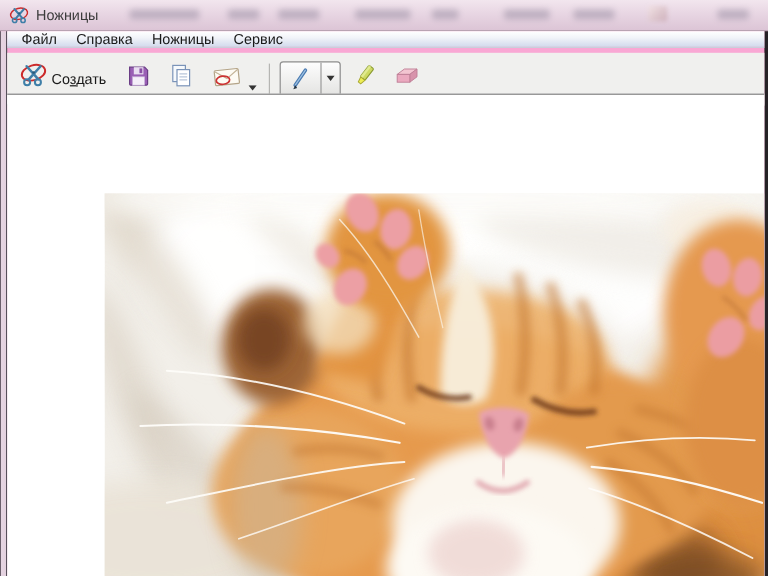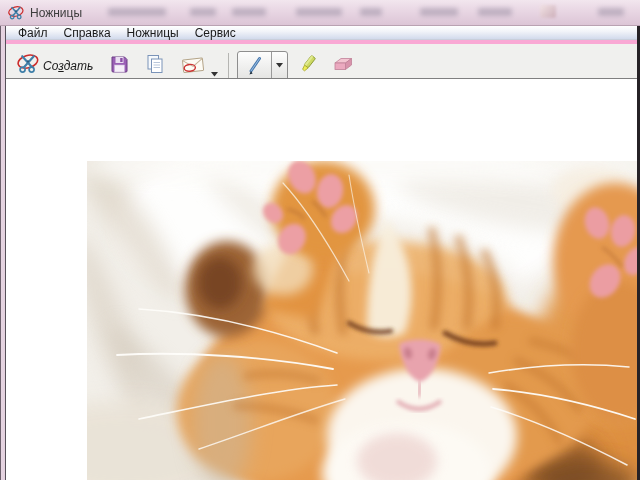--- a/index.html
+++ b/index.html
@@ -28,21 +28,21 @@
 
   
   .menubar { position:absolute; left:6px; top:26px; width:631px; height:14px;
     background:linear-gradient(to bottom,#ffffff 0%,#f2f4f9 40%,#d2daec 100%);
     border-bottom:1px solid #c9cfdb; display:flex; align-items:center; padding-left:4px;text-align:right; }
   .menu-item { font-size:12px; color:#1a1a1a; padding:1px 8px; cursor:default; }
 
   
   .toolbar { position:absolute; left:6px; top:44px; width:631px; height:44px;
     background:#f0f0ee; border-bottom:1px solid #848484;
-    display:flex; align-items:center; padding-left:5px;font-style:italic; }
+    display:flex; align-items:center; padding-left:5px; }
   .tbtn { display:flex; align-items:center; gap:4px; padding:3px 5px; border:1px solid transparent;
     border-radius:3px; height:30px; }
   .tbtn-label { font-size:12px; color:#1a1a1a; white-space:nowrap; }
   .accel { text-decoration:underline; }
   .drop-arrow { width:7px; height:5px; margin-left:2px; }
   .separator { width:1px; height:26px; background:#b5b5b2; margin:0 6px 0 4px; }
   .split-btn { display:flex; align-items:stretch; height:30px; margin-left:2px;
     border:1px solid #8e8e8e; border-radius:3px;
     background:linear-gradient(to bottom,#fdfdfd,#e3e3e1); overflow:hidden; }
   .split-main { width:34px; display:flex; align-items:center; justify-content:center;

